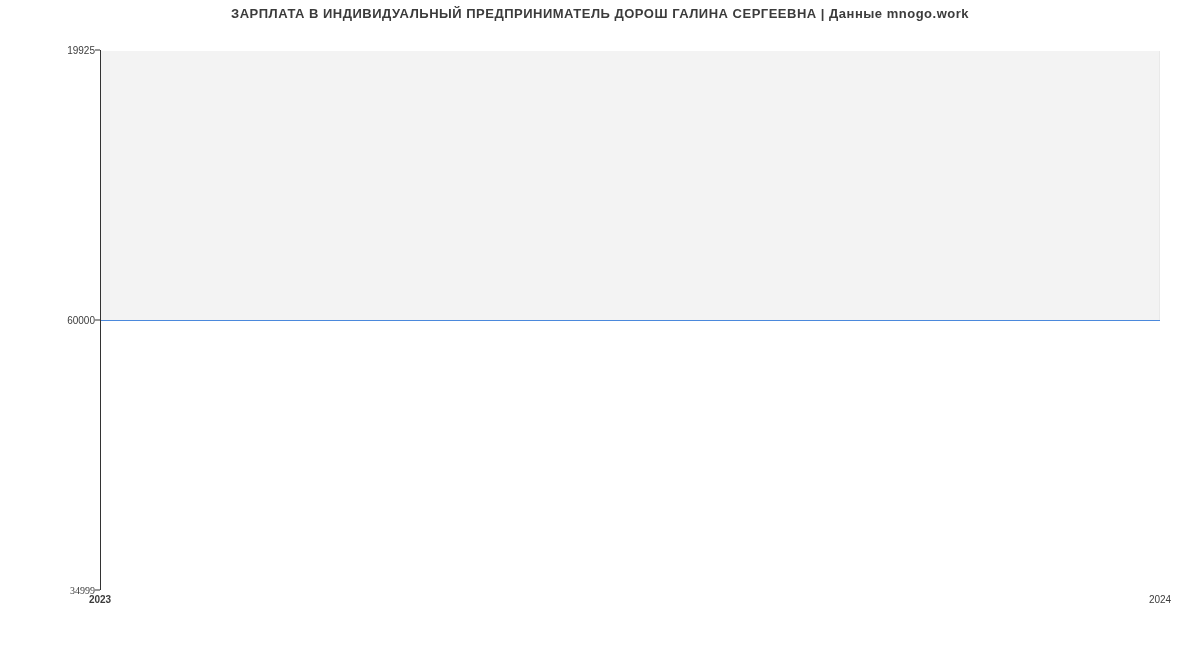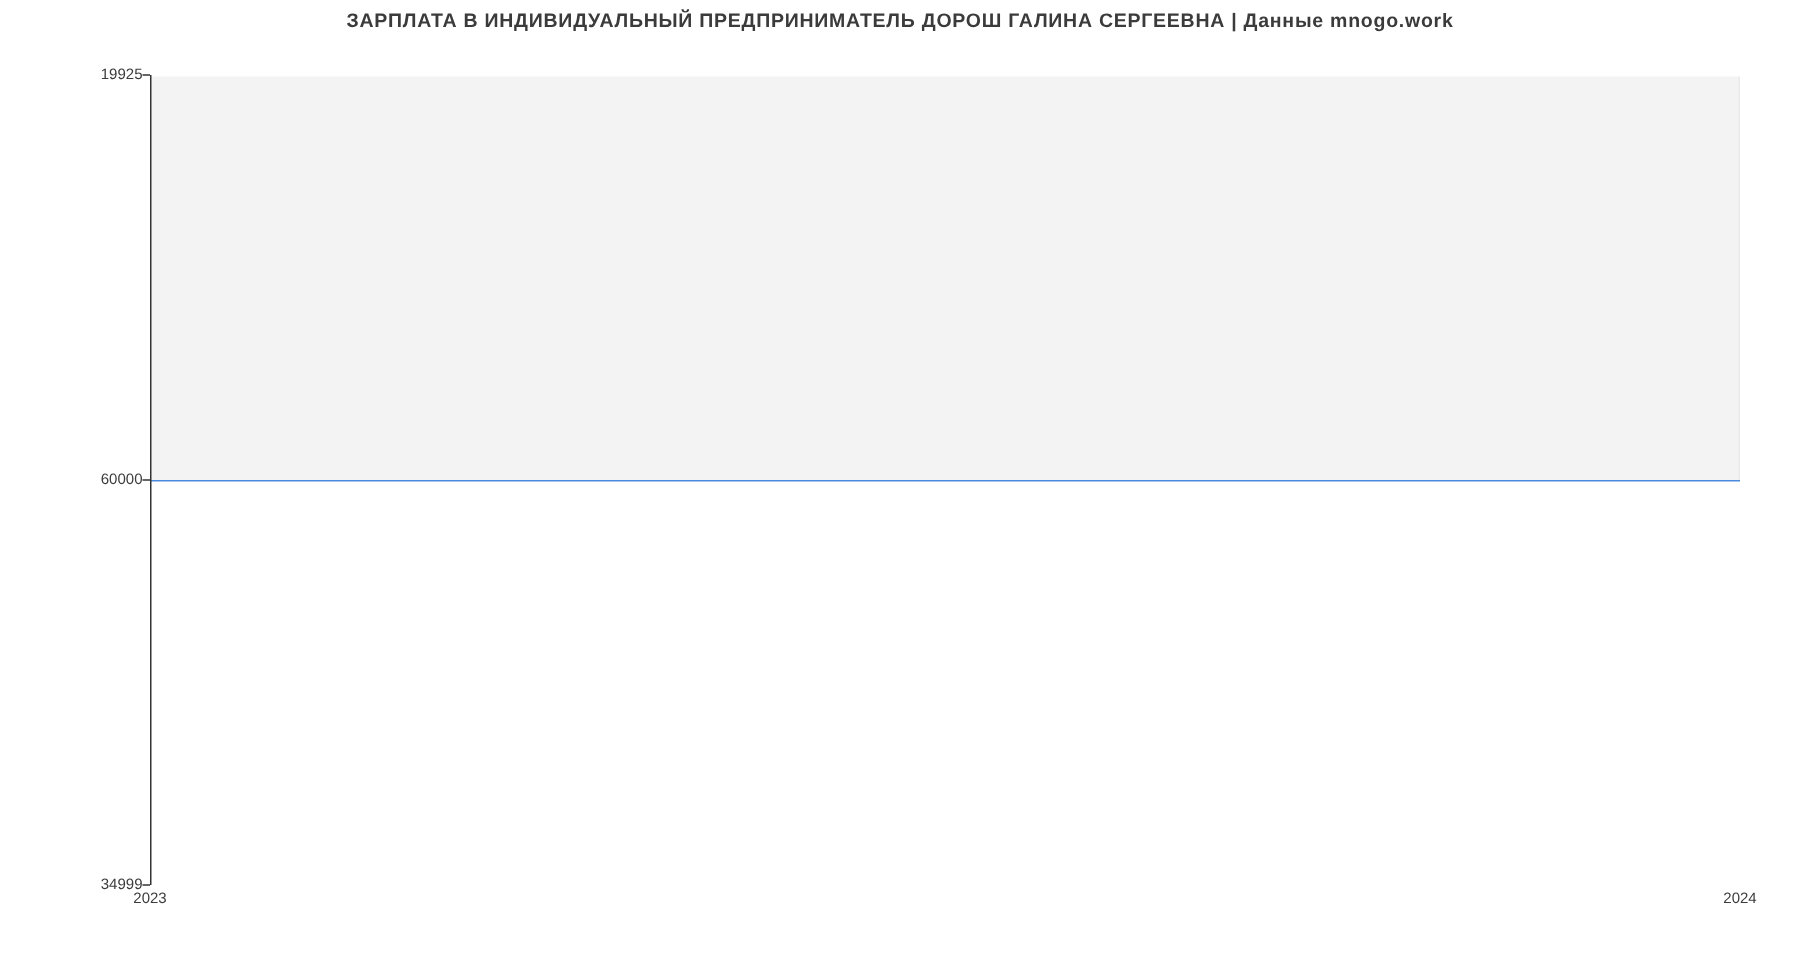--- a/index.html
+++ b/index.html
@@ -106,20 +106,20 @@
   <div id="grid-y-2" class="grid-line-h" style="top: 50px;"></div>
 
   <div id="series-line" class="data-line" style="top: 320px; border-top-color: rgb(75, 137, 220);"></div>
 
   <div class="y-axis-line"></div>
 
   <div id="ytick-mark-0" class="y-tick-mark" style="top: 590px;"></div>
   <div id="ytick-mark-1" class="y-tick-mark" style="top: 320px;"></div>
   <div id="ytick-mark-2" class="y-tick-mark" style="top: 50px;"></div>
 
-  <div id="ytick-0" class="y-tick" style="top: 590px;">34999</div>
+  <div id="ytick-0" class="y-tick" style="top: 590px; font-family: Liberation Serif, serif;">34999</div>
   <div id="ytick-1" class="y-tick" style="top: 320px;">60000</div>
   <div id="ytick-2" class="y-tick" style="top: 50px;">19925</div>
 
-  <div id="xtick-0" class="x-tick" style="left: 100px;">2023</div>
+  <div id="xtick-0" class="x-tick" style="left: 100px; font-weight: bold;">2023</div>
   <div id="xtick-1" class="x-tick" style="left: 1160px;">2024</div>
 
 </div>
 
 </body></html>

